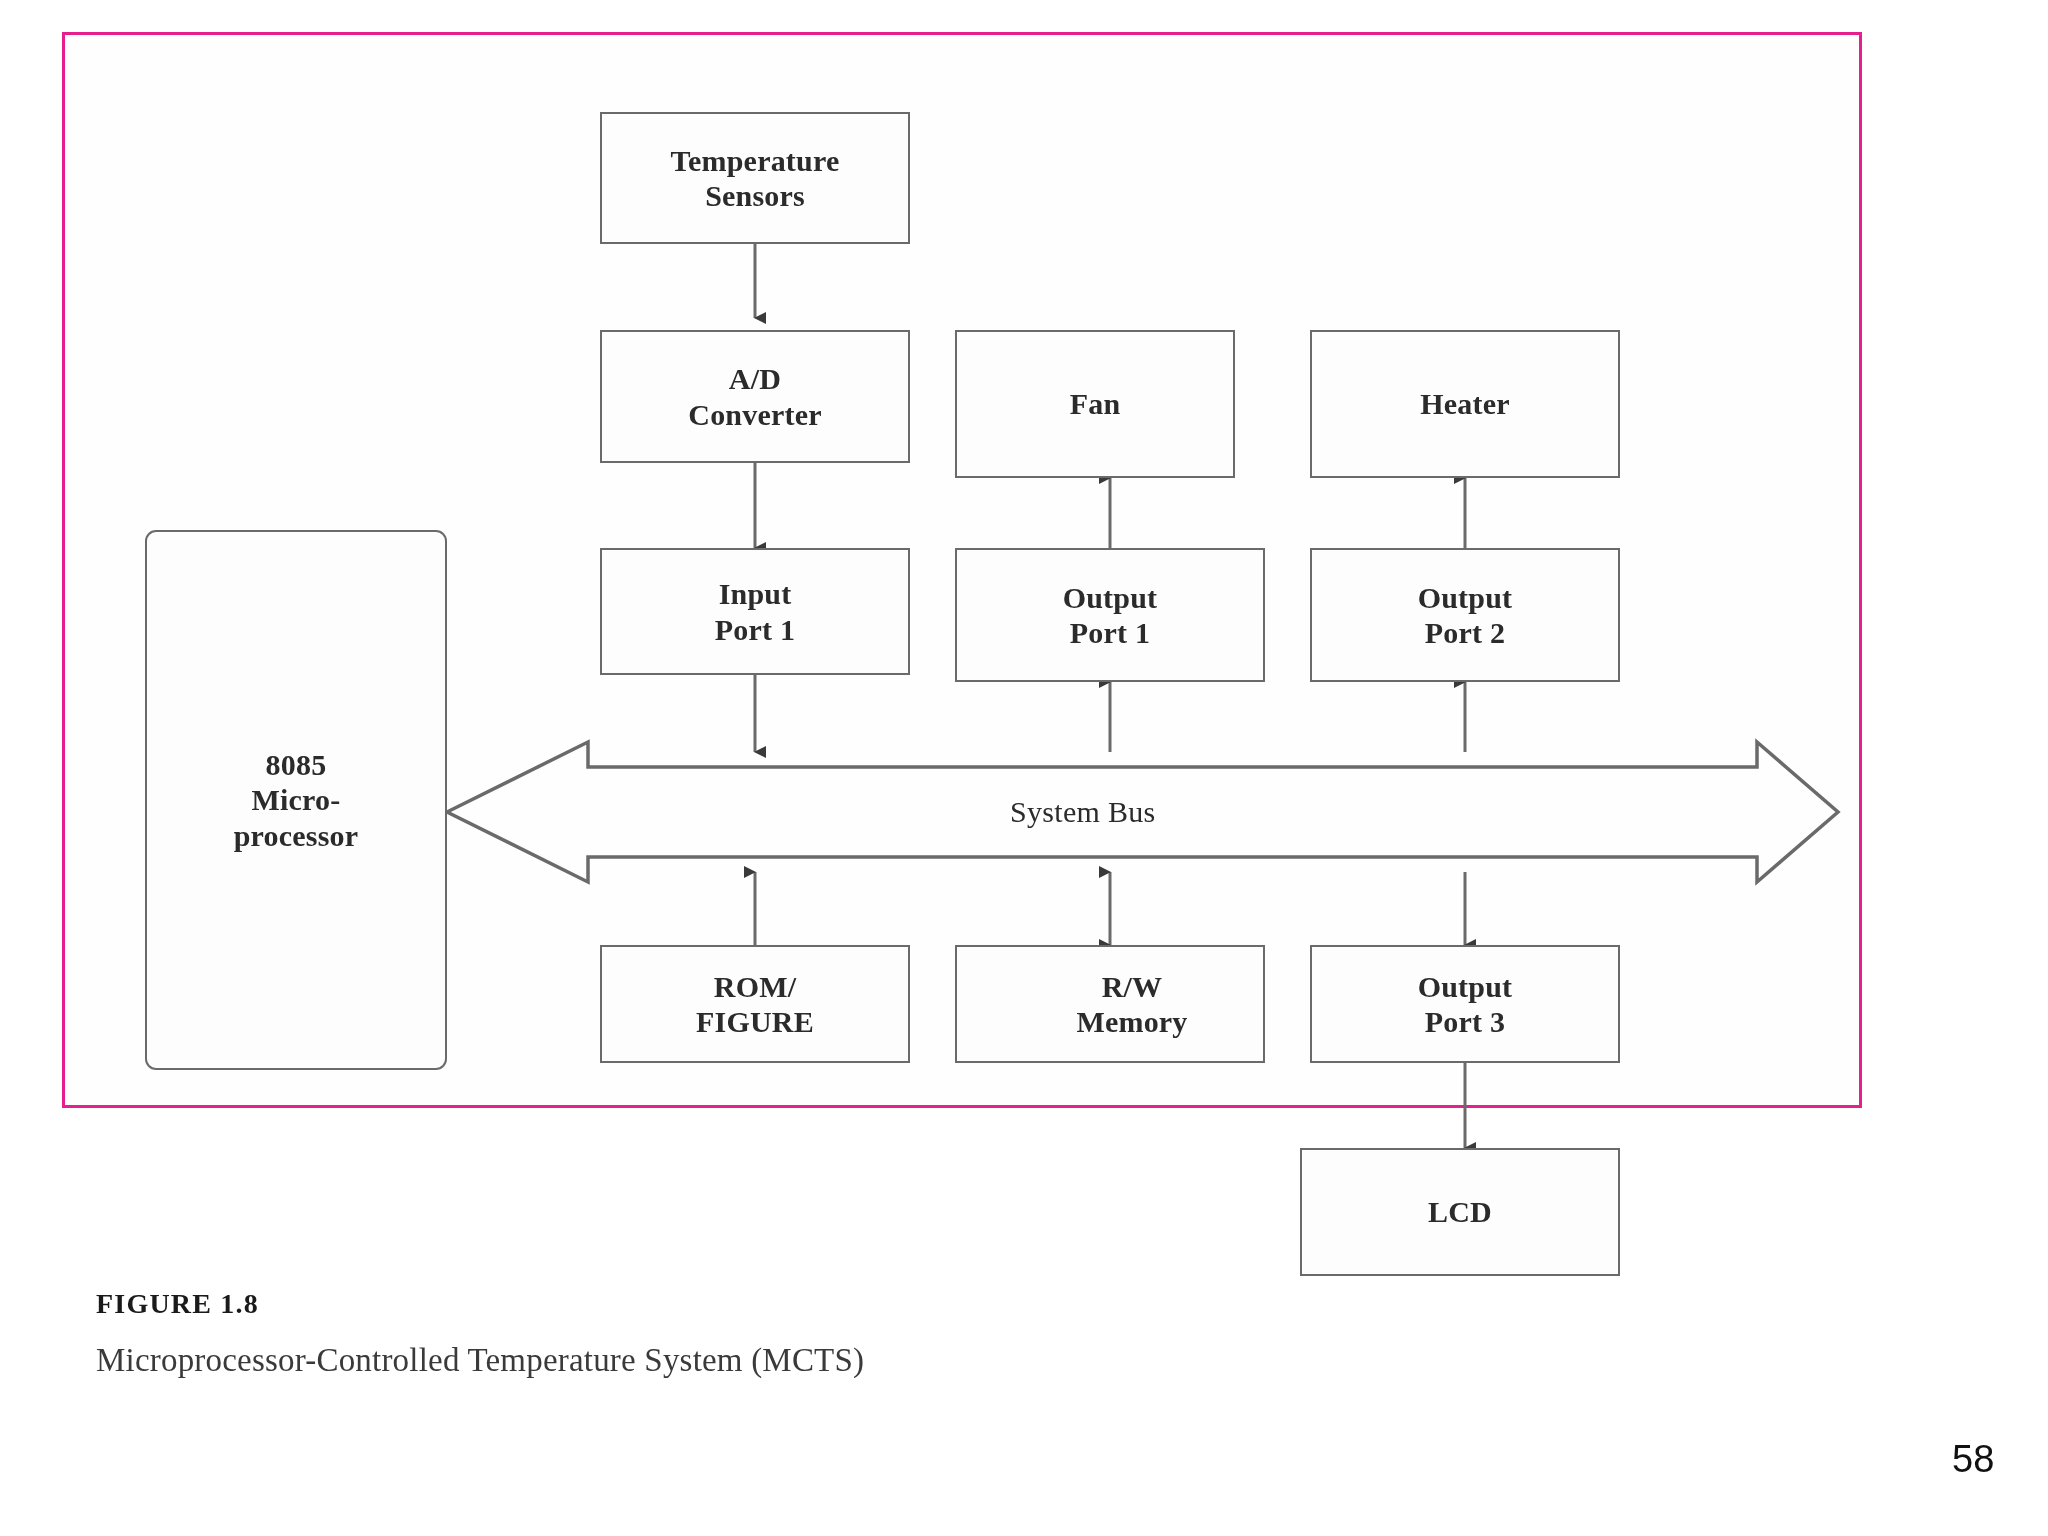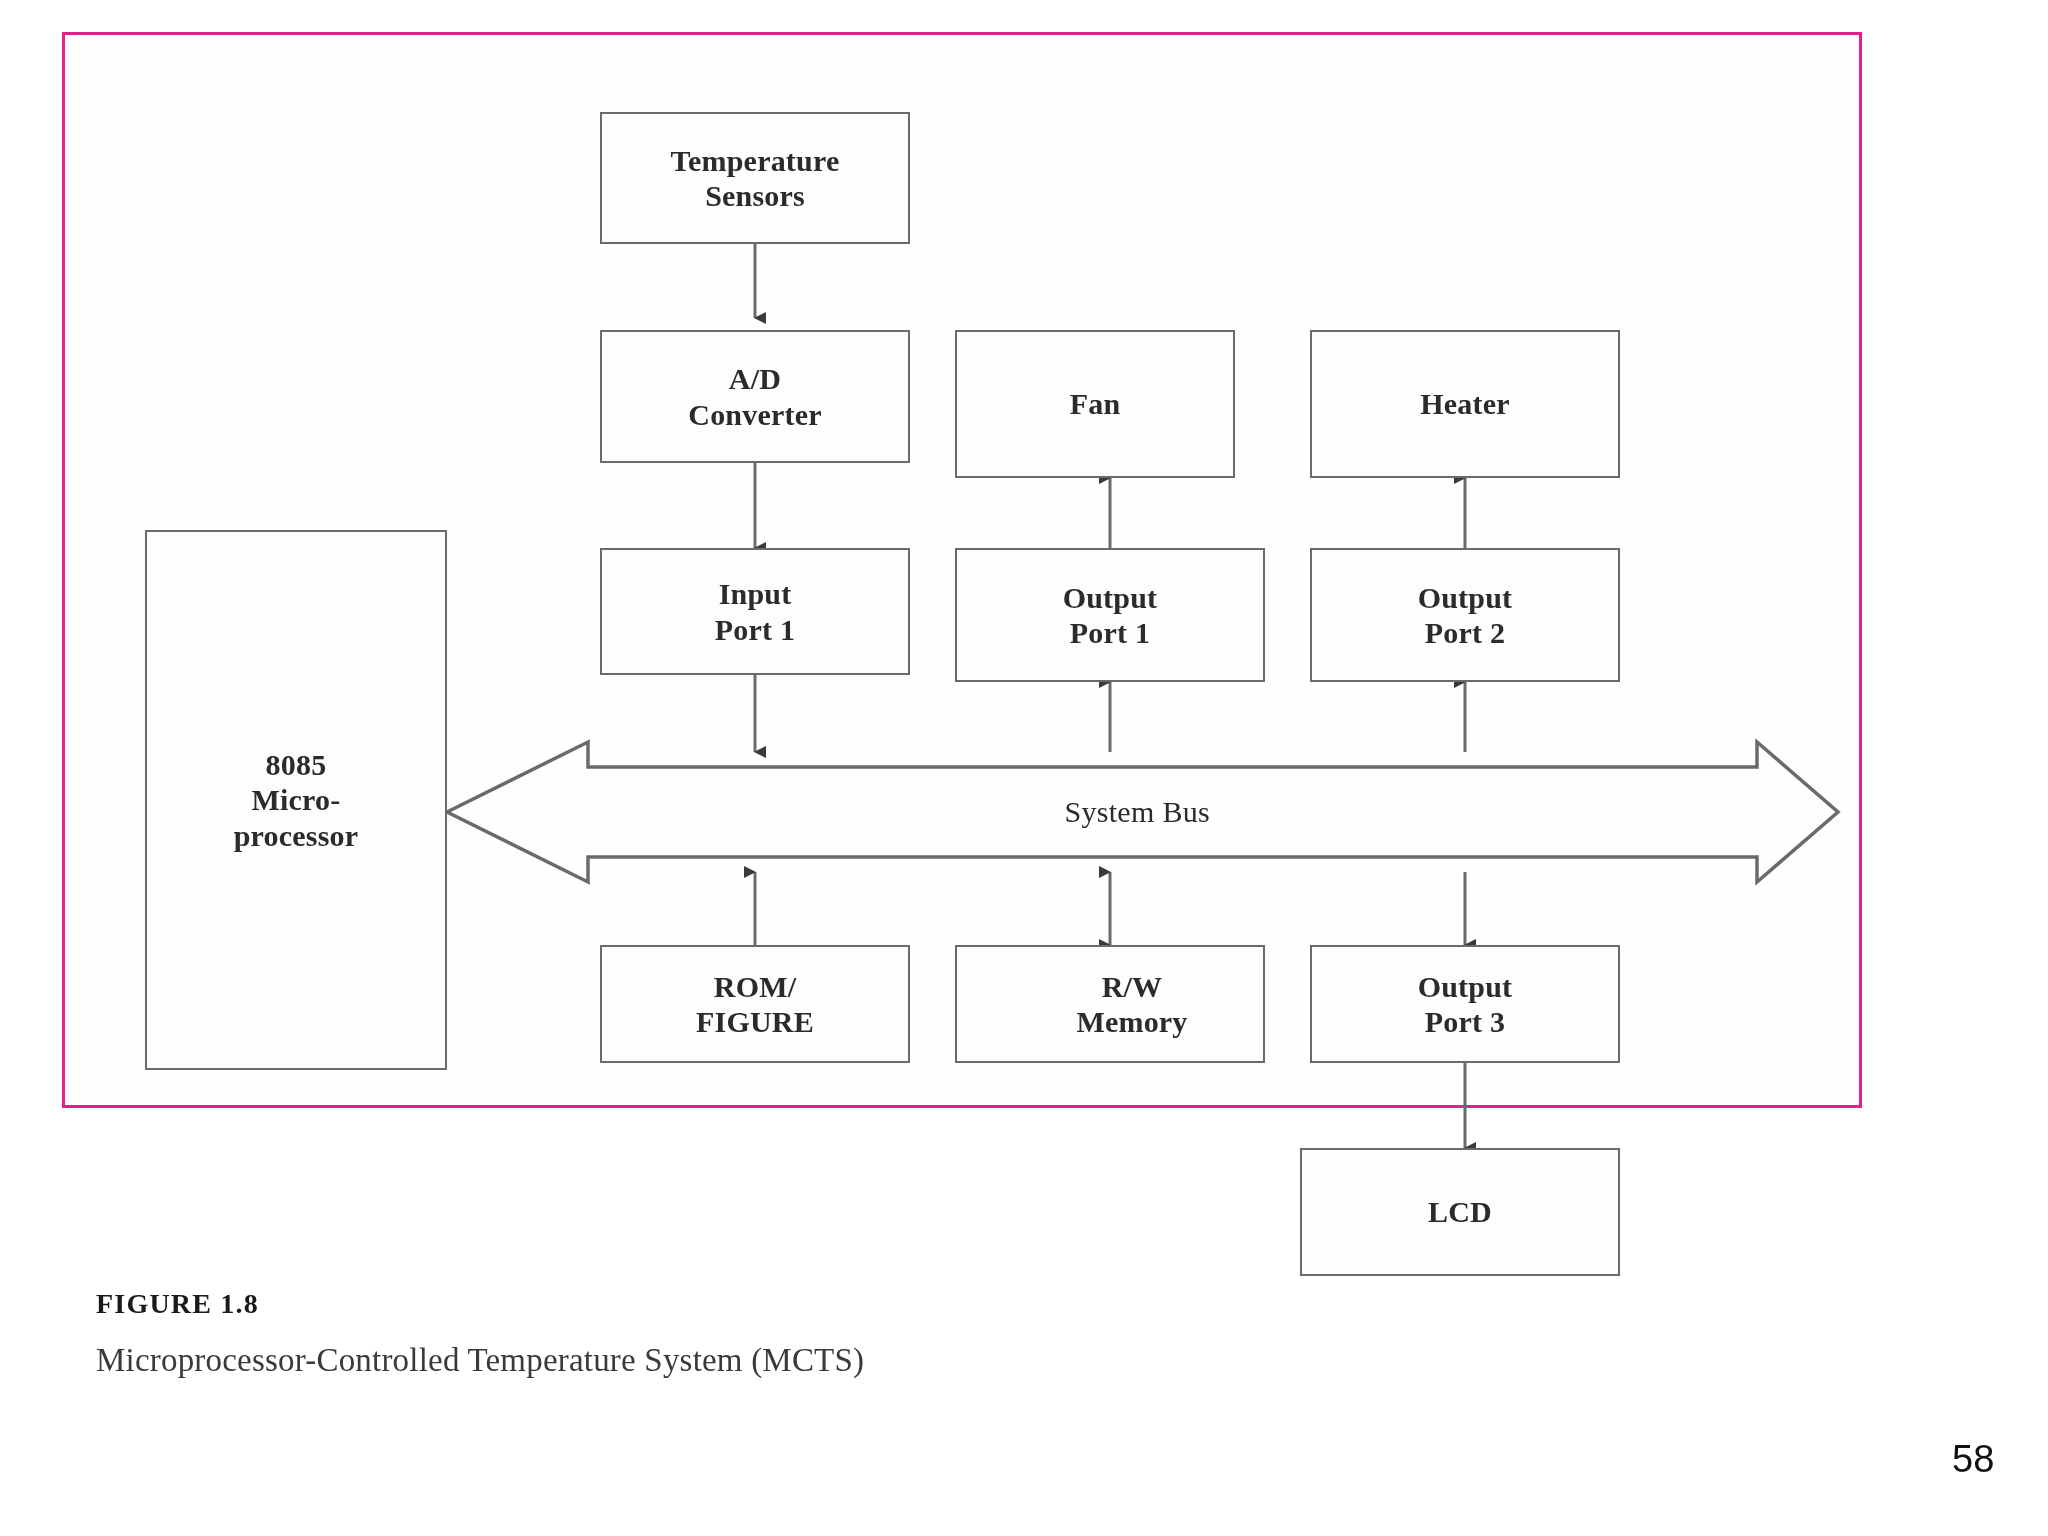--- a/index.html
+++ b/index.html
@@ -50,21 +50,21 @@
     font-weight: bold;
   }
   .node span { display: block; }
   .node .l2 { display: block; }
 
   #bus-label {
     position: absolute;
     color: #2b2b2b;
     font-size: 30px;
     letter-spacing: 0.3px;
-    text-align: right;
+    text-align: left;
   }
 
   #caption-title {
     position: absolute;
     left: 96px;
     top: 1288px;
     font-size: 28px;
     font-weight: bold;
     letter-spacing: 1.2px;
     color: #1a1a1a;
@@ -171,21 +171,21 @@
     </div>
   </div>
 
   <div class="node" style="left:1310px; top:548px; width:310px; height:134px;">
     <div>
       <span>Output</span>
       <span class="l2">Port 2</span>
     </div>
   </div>
 
-  <div class="node" style="left:145px; top:530px; width:302px; height:540px;">
+  <div class="node" style="left:145px; top:530px; width:302px; height:540px;border-radius:11px;">
     <div>
       <span>8085</span>
       <span class="l2">Micro-</span>
       <span class="l2">processor</span>
     </div>
   </div>
 
   <div class="node" style="left:600px; top:945px; width:310px; height:118px;">
     <div>
       <span>ROM/</span>

